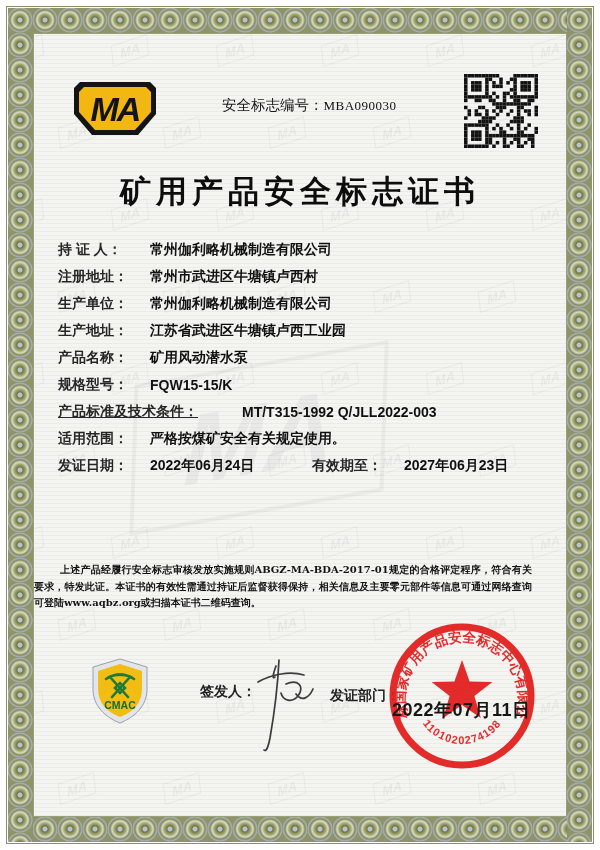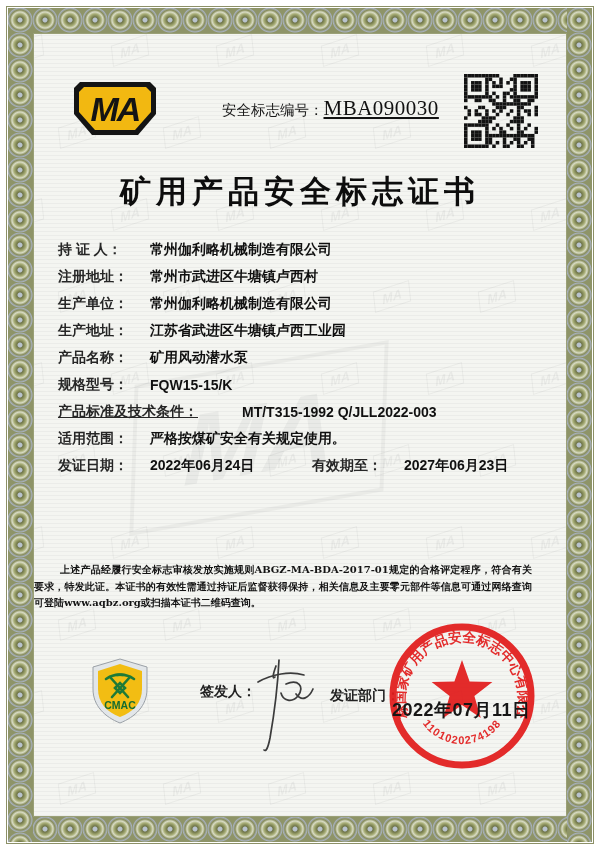--- a/index.html
+++ b/index.html
@@ -24,21 +24,21 @@
            display:flex;align-items:center;justify-content:center;
            transform:rotate(-18deg) skewX(-12deg);opacity:0.055;}
   .wm-big{position:absolute;left:96px;top:330px;width:250px;height:140px;
           border:4px solid rgba(20,25,30,0.8);color:rgba(20,25,30,0.9);
           font:italic 900 98px "Liberation Sans",sans-serif;display:flex;align-items:center;
           justify-content:center;transform:rotate(-10deg) skewX(-12deg);opacity:0.05;}
   
   .ma-logo{position:absolute;left:38px;top:46px;}
   .certno-row{position:absolute;left:188px;top:62px;display:flex;align-items:baseline;}
   .certno-label{font-size:14.5px;color:#1a1a1a;font-weight:500;}
-  .certno-value{font-family:"Liberation Serif",serif;font-size:21px;color:#111;letter-spacing:0.5px;text-decoration:underline;}
+  .certno-value{font-family:"Liberation Serif",serif;font-size:13px;color:#111;letter-spacing:0.5px;}
   .qr{position:absolute;left:430px;top:40px;width:74px;height:74px;}
   
   .title{position:absolute;top:134px;left:0;width:100%;text-align:center;
          font-family:"Liberation Serif","DejaVu Serif",serif;font-weight:900;
          font-size:31px;letter-spacing:5px;color:#0d0d0d;line-height:48px;}
   
   .fields{position:absolute;left:24px;top:202px;width:488px;}
   .f-row{display:flex;align-items:center;height:27px;}
   .f-label{min-width:70px;margin-right:22px;font-size:14px;font-weight:700;color:#262626;white-space:pre;flex:none;}
   .f-label.wide{min-width:0;text-decoration:underline;}

